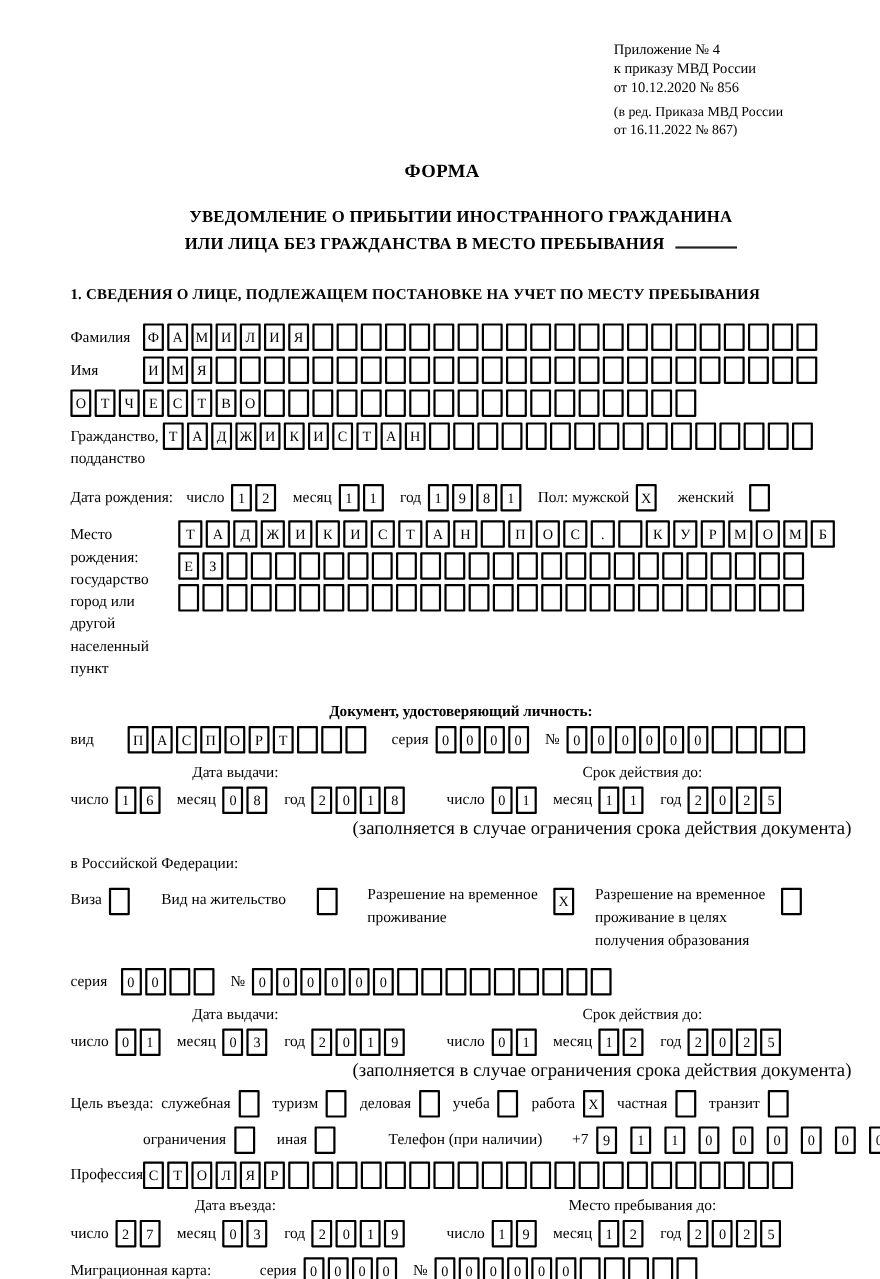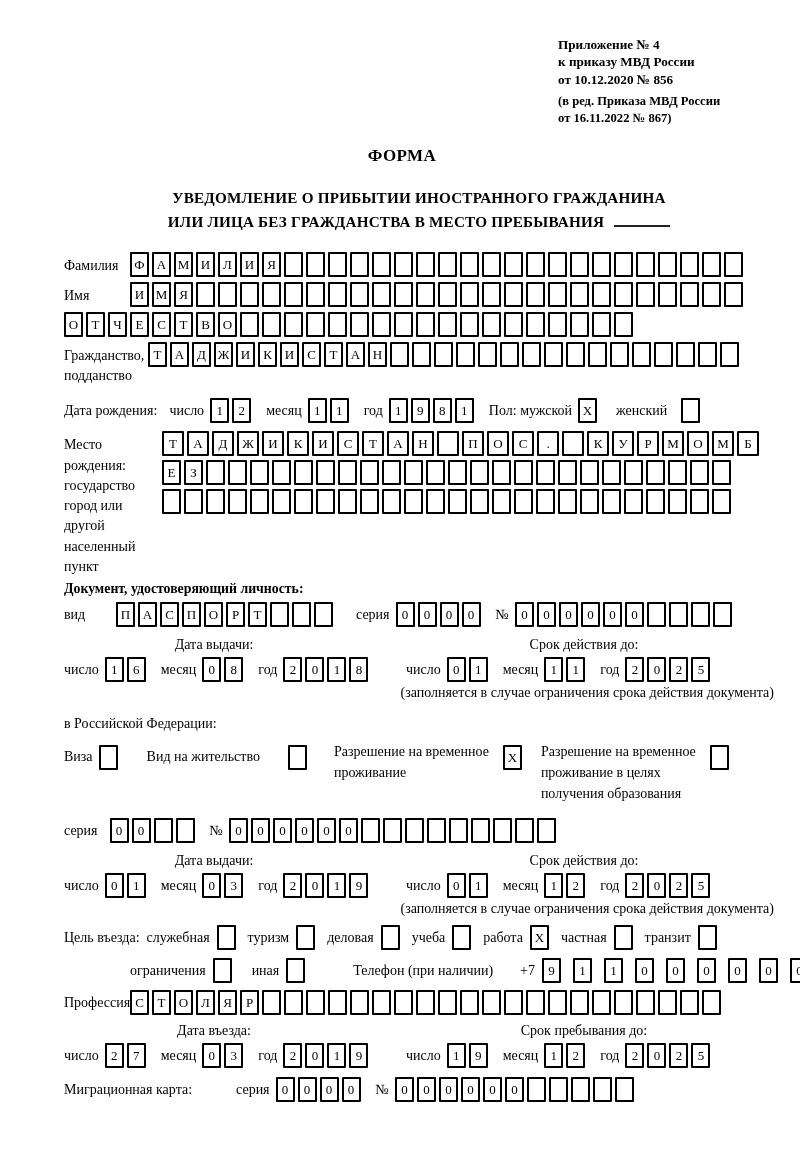--- a/index.html
+++ b/index.html
@@ -4,21 +4,21 @@
 <style>
   html,body { margin:0; padding:0; background:#fff; }
   .page {
     position:relative; width:800px; height:1163px; overflow:hidden;
     background:#fff; color:#000; box-sizing:border-box;
     padding:36px 26px 0 64px;
     font-family:"Liberation Serif","DejaVu Serif",serif;
     font-size:14px;
   }
   
-  .hdr { margin-left:494px; line-height:1.32; font-size:13.2px;font-weight:bold; }
+  .hdr { margin-left:494px; line-height:1.32; font-size:13.2px; }
   .hdr .sub { font-size:12.6px; }
   .hdr .gap { height:5px; }
   .forma { text-align:center; padding-right:34px; font-weight:bold; font-size:17px; margin-top:20px; letter-spacing:.4px; }
   
   .title { text-align:center; font-weight:bold; font-size:15.2px; line-height:1.55; margin-top:20px; letter-spacing:.2px; }
   .t-underline { display:inline-block; width:56px; border-bottom:2px solid #222; margin-left:10px; vertical-align:baseline; }
   .sec-head { font-weight:bold; font-size:13.6px; margin-top:26px; letter-spacing:.2px; }
   
   .row { display:flex; align-items:flex-start; margin-top:5px; }
   .lbl { flex-shrink:0; padding-top:4px; line-height:1.45; }
@@ -36,22 +36,22 @@
   .stack .cells:first-child { margin-top:0; }
   
   .dg { display:flex; align-items:center; }
   .dg .dlbl { margin-right:6px; }
   .dg .cells { margin-right:12px; }
   .dg .cells:last-child { margin-right:0; }
   .two-col { display:flex; margin-top:10px; }
   .col-l { width:300px; flex-shrink:0; }
   .col-r { width:356px; margin-left:42px; flex-shrink:0; }
   .col-head { text-align:center; margin-bottom:4px; }
-  .note { text-align:right; font-size:14px; margin-top:3px; }
-  .center-head { font-weight:bold; font-size:13.8px; margin-top:4px; }
+  .note { text-align:right; font-size:17px; margin-top:3px; }
+  .center-head { text-align:center; font-weight:bold; font-size:13.8px; margin-top:20px; }
   .para { margin-top:10px; line-height:1.85; }
   
   .opt-multi { text-align:left; line-height:1.5; }
   .ck-row { display:flex; align-items:flex-start; margin-top:4px; }
   .ck-row .cell { margin-top:2px; }
   .purpose-line { display:flex; align-items:center; margin-top:8px; flex-wrap:nowrap; }
   .purpose-line .plbl { margin-right:7px; white-space:nowrap; }
   .purpose-line .cell { margin-right:12px; }
 </style>
 </head>
@@ -68,20 +68,21 @@
     <div class="sub">от 16.11.2022 № 867)</div>
   </div>
 
   <div class="forma">ФОРМА</div>
 
   <div class="title">
     <div>УВЕДОМЛЕНИЕ О ПРИБЫТИИ ИНОСТРАННОГО ГРАЖДАНИНА</div>
     <div><span>ИЛИ ЛИЦА БЕЗ ГРАЖДАНСТВА В МЕСТО ПРЕБЫВАНИЯ</span><span class="t-underline"></span></div>
   </div>
 
+  <div class="sec-head">1. СВЕДЕНИЯ О ЛИЦЕ, ПОДЛЕЖАЩЕМ ПОСТАНОВКЕ НА УЧЕТ ПО МЕСТУ ПРЕБЫВАНИЯ</div>
 
   <div class="row" style="margin-top:18px;">
     <div class="lbl w66">Фамилия</div>
     <div class="cells">
         <span class="cell">Ф</span>
         <span class="cell">А</span>
         <span class="cell">М</span>
         <span class="cell">И</span>
         <span class="cell">Л</span>
         <span class="cell">И</span>
@@ -631,21 +632,21 @@
         <span class="dlbl">год</span>
         <span class="cells">
             <span class="cell">2</span>
             <span class="cell">0</span>
             <span class="cell">1</span>
             <span class="cell">9</span>
           </span>
       </div>
     </div>
     <div class="col-r">
-      <div class="col-head">Срок пребывания до:</div>
+      <div class="col-head">Место пребывания до:</div>
       <div class="dg">
         <span class="dlbl">число</span>
         <span class="cells">
             <span class="cell">1</span>
             <span class="cell">9</span>
           </span>
         <span class="dlbl">месяц</span>
         <span class="cells">
             <span class="cell">1</span>
             <span class="cell">2</span>

